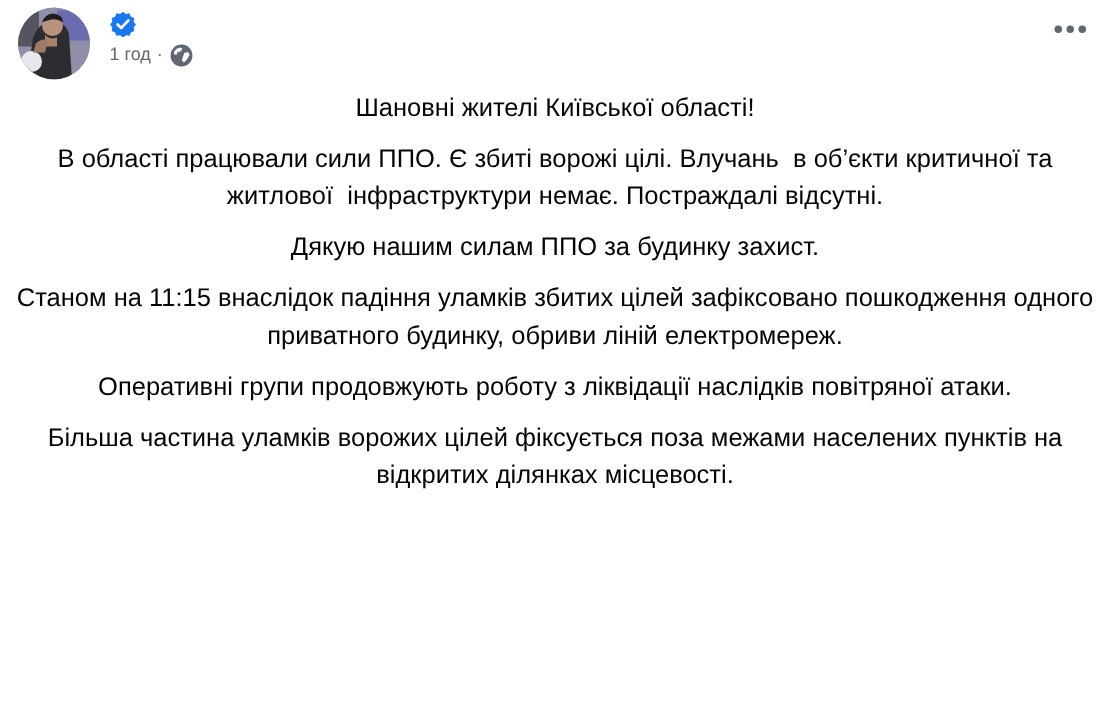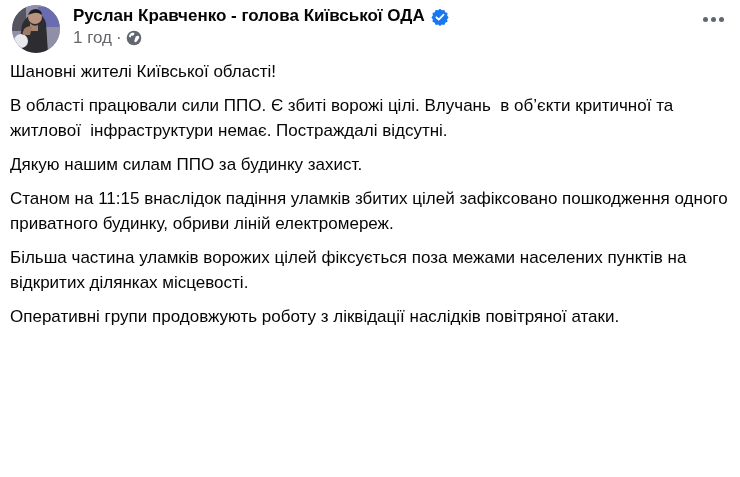--- a/index.html
+++ b/index.html
@@ -18,33 +18,33 @@
   }
   .avatar svg { display:block; }
   .header-meta { margin-left:13px; flex:1 1 auto; min-width:0; padding-top:1px; }
   .name-row { display:flex; align-items:center; gap:6px; }
   .author-name {
     font-size:17px; font-weight:700; color:#050505; line-height:20px;
     cursor:pointer; white-space:nowrap;
   }
   .badge { display:inline-flex; flex:0 0 auto; margin-top:1px; }
   .time-row { display:flex; align-items:center; gap:4px; margin-top:3px;
-    color:#65676b; font-size:17px; line-height:17px; }
+    color:#65676b; font-size:12px; line-height:17px; }
   .time-link { cursor:pointer; }
   .sep { color:#65676b; }
   .globe { display:inline-flex; margin-top:1px; }
 
   .more-btn {
     display:flex; align-items:center; gap:3px; padding:10px 2px 10px 10px;
     cursor:pointer; margin-top:2px;
   }
   .more-btn .dot { width:5px; height:5px; border-radius:50%; background:#606770; }
 
   
-  .post-body { padding:1px 10px 0 10px; }
+  .post-body { padding:1px 10px 0 10px;text-align:center; }
   .post-body p {
     margin:0 0 9px 0;
     font-size:17px; line-height:25px; color:#050505;
     white-space:pre-wrap;
   }
 </style>
 </head>
 <body>
 
 <div class="post-card">
@@ -67,21 +67,20 @@
           <path d="M16 10 Q18 4 24 4 Q30 5 30 10 Q26 7 22 8 Q18 9 16 10 Z" fill="#1e1e22"></path>
           <path d="M18 18 Q21 22 26 20 L26 26 L18 26 Z" fill="#a8836e"></path>
           <circle cx="9" cy="36" r="7" fill="#e8e8ec"></circle>
           <path d="M12 24 Q16 20 20 22 L18 30 L10 30 Z" fill="#9c7a66"></path>
         </g>
       </svg>
     </div>
 
     <div class="header-meta">
       <div class="name-row">
-        <span class="author-name">Руслан Кравченко - голова Київської ОДА</span>
         <span class="badge">
           <svg width="18" height="18" viewBox="0 0 24 24">
             <path fill="#1877f2" d="M12 1l2.6 2 3.2-.5 1.2 3 3 1.2-.5 3.2 2 2.6-2 2.6.5 3.2-3 1.2-1.2 3-3.2-.5-2.6 2-2.6-2-3.2.5-1.2-3-3-1.2.5-3.2-2-2.6 2-2.6-.5-3.2 3-1.2 1.2-3 3.2.5z"></path>
             <path fill="none" stroke="#ffffff" stroke-width="2.4" stroke-linecap="round" stroke-linejoin="round" d="M7.2 12.4l3.2 3.2 6.4-6.8"></path>
           </svg>
         </span>
       </div>
       <div class="time-row">
         <span class="time-link">1 год</span>
         <span class="sep">·</span>
@@ -100,17 +99,17 @@
       <span class="dot"></span>
       <span class="dot"></span>
     </div>
   </div>
 
   <div class="post-body">
     <p>Шановні жителі Київської області!</p>
     <p>В області працювали сили ППО. Є збиті ворожі цілі. Влучань  в об’єкти критичної та житлової  інфраструктури немає. Постраждалі відсутні.</p>
     <p>Дякую нашим силам ППО за будинку захист.</p>
     <p>Станом на 11:15 внаслідок падіння уламків збитих цілей зафіксовано пошкодження одного приватного будинку, обриви ліній електромереж.</p>
+    <p>Оперативні групи продовжують роботу з ліквідації наслідків повітряної атаки.</p>
     <p>Більша частина уламків ворожих цілей фіксується поза межами населених пунктів на відкритих ділянках місцевості.</p>
-    <p>Оперативні групи продовжують роботу з ліквідації наслідків повітряної атаки.</p>
   </div>
 
 </div>
 
 </body></html>

